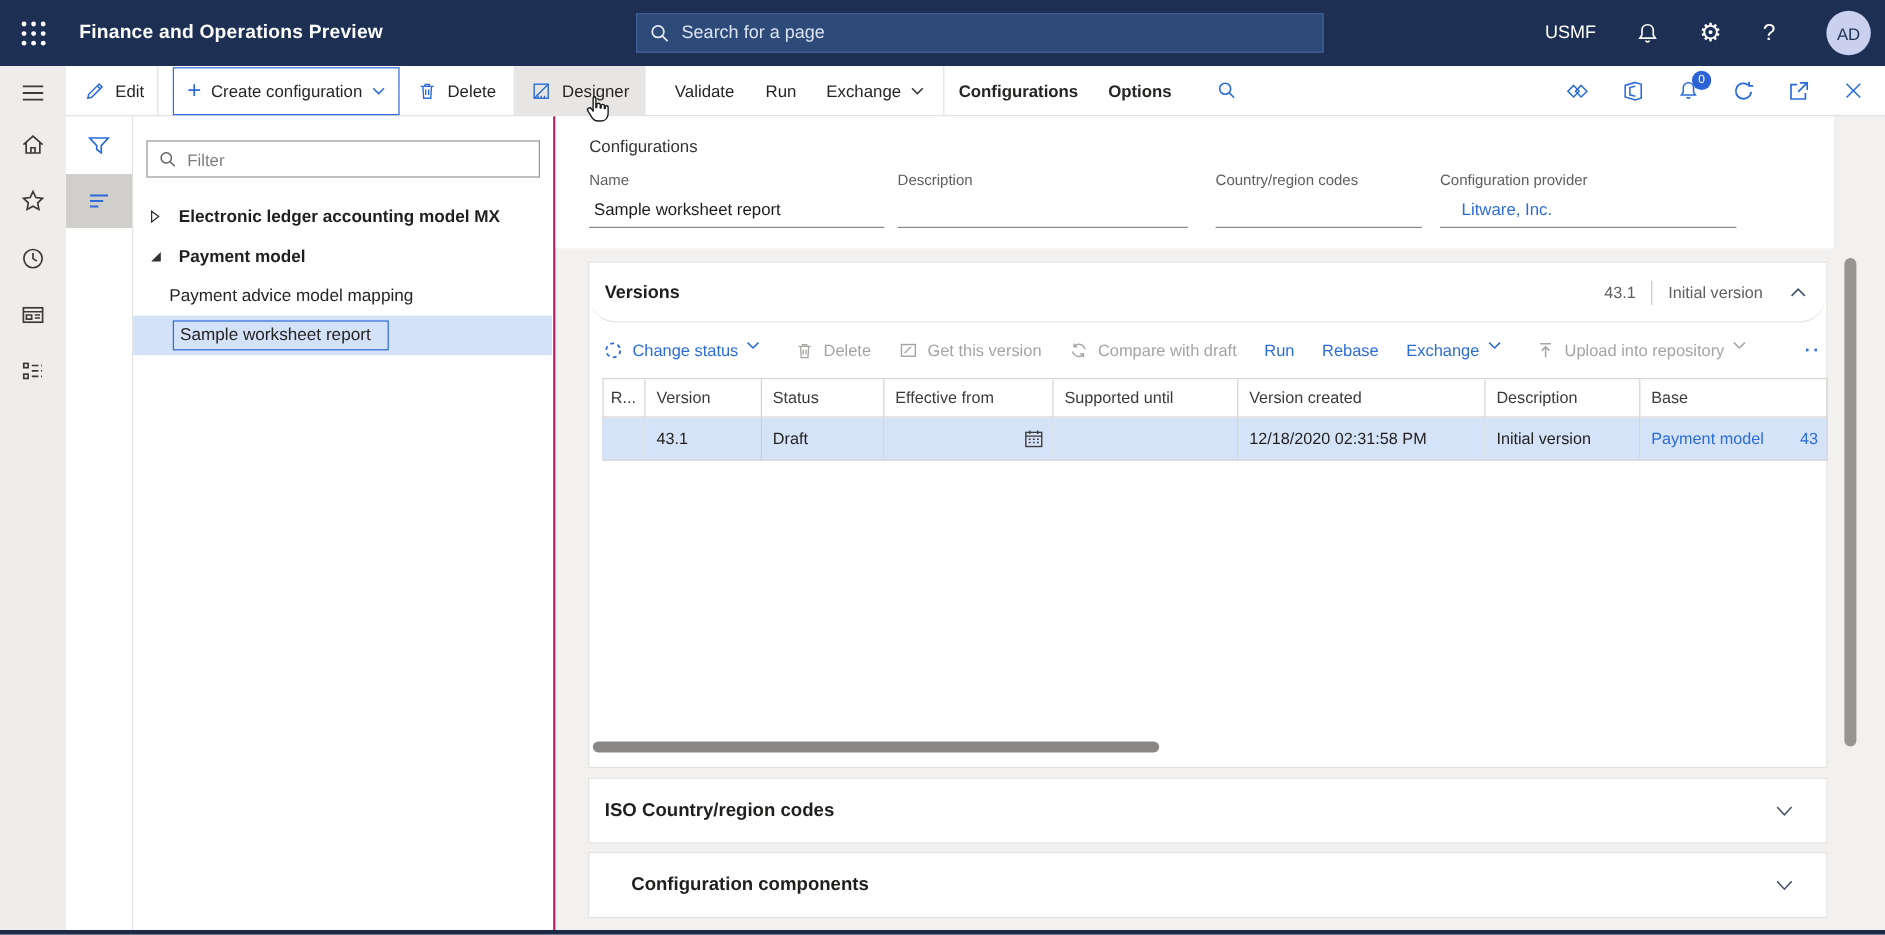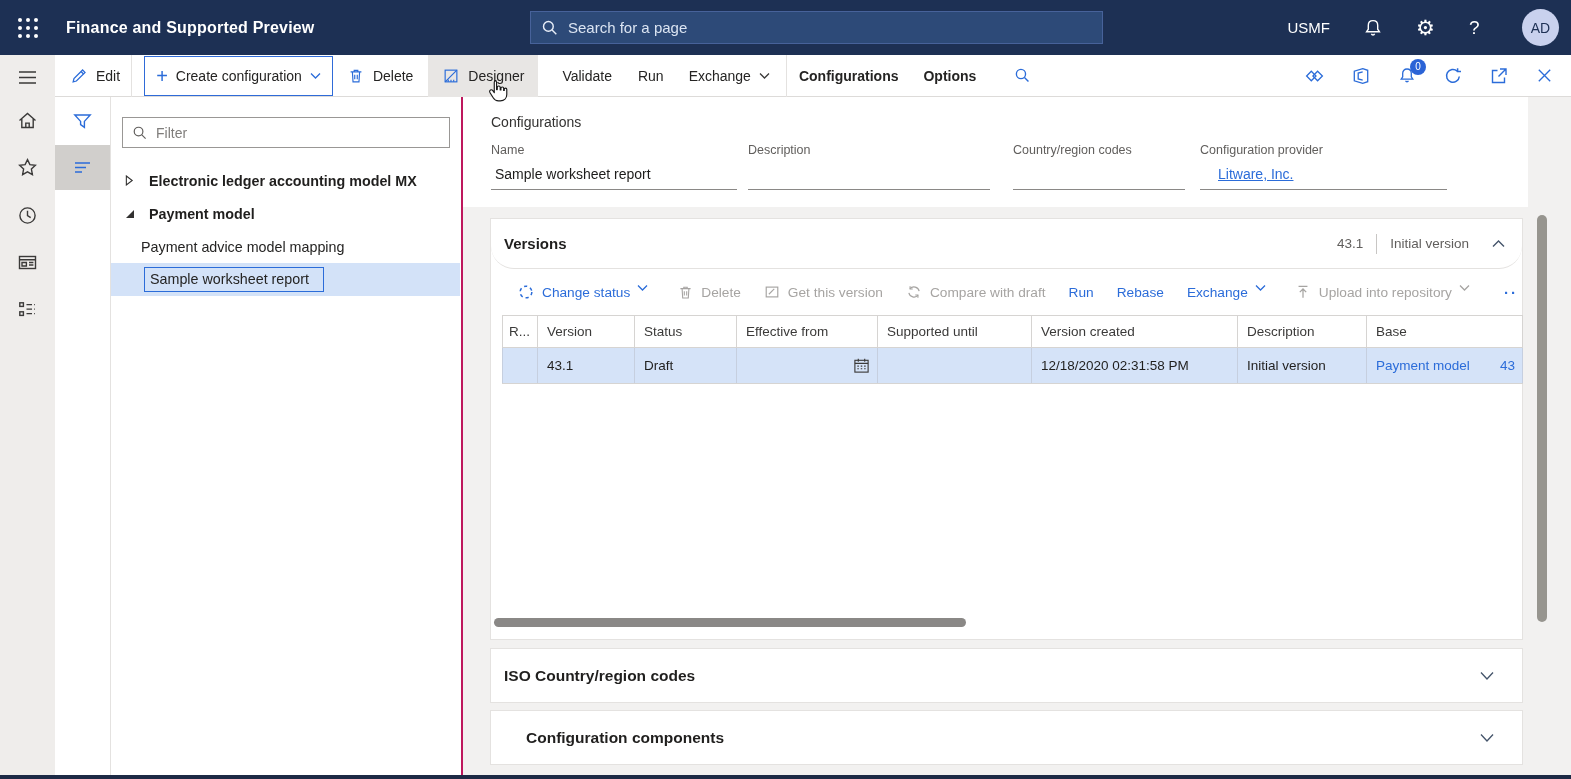--- a/index.html
+++ b/index.html
@@ -62,29 +62,29 @@
   .splitgrip i{display:block;width:3px;height:17px;}
   .splitgrip .g1{background:#5b2d90;}
   .splitgrip .g2{background:#58aede;}
   
   .main{position:absolute;left:463px;top:97px;right:0;bottom:4px;background:#f2f1f0;}
   .headsec{position:absolute;left:0;top:0;right:43px;height:110px;background:#fff;}
   .page-title{position:absolute;left:28px;top:17px;font-size:14px;color:#333231;}
   .fld{position:absolute;top:46px;}
   .fld .flabel{font-size:12.5px;color:#605e5c;}
   .fld .fval{margin-top:9px;height:24px;font-size:14px;color:#1d1c1b;border-bottom:1px solid #8a8886;padding-left:4px;}
-  .fld .fval.link{color:#2b6cd9;padding-left:18px;text-decoration:underline;}
+  .fld .fval.link{color:#2b6cd9;padding-left:18px;}
   .card{position:absolute;left:27px;width:1033px;background:#fff;border:1px solid #e4e2e0;}
   .vcard{top:121px;height:422px;}
   .vhead{height:50px;display:flex;align-items:center;justify-content:space-between;padding:0 17px 0 13px;border-bottom:1px solid #e4e2e0;border-radius:23px;}
   .vtitle{font-size:15px;font-weight:bold;color:#201f1e;}
   .vmeta{display:flex;align-items:center;gap:13px;color:#605e5c;font-size:13.5px;}
   .vmeta .mdiv{width:1px;height:20px;background:#c8c6c4;}
   .vmeta .icon{color:#44546a;margin-left:10px;width:13px;height:9px;}
-  .vtools{height:46px;display:flex;align-items:center;padding-left:27px;font-size:13.7px;overflow:hidden;position:relative;}
+  .vtools{height:46px;display:flex;align-items:center;padding-left:12px;font-size:13.7px;overflow:hidden;position:relative;}
   .vt{display:flex;align-items:center;gap:7px;margin-right:23px;white-space:nowrap;}
   .vt .icon{width:17px;height:17px;}
   .vt.blue{color:#2b6cd9;}
   .vt.disabled{color:#a6a4a2;}
   .vt-more{position:absolute;right:4px;color:#2b6cd9;font-size:15px;font-weight:bold;letter-spacing:2px;}
   table.vt-table{border-collapse:collapse;margin-left:11px;width:1021px;table-layout:fixed;}
   .vt-table th{height:32px;border:1px solid #d6d4d2;font-weight:normal;font-size:13.5px;color:#3b3a39;text-align:left;padding-left:9px;overflow:hidden;white-space:nowrap;}
   .vt-table td{height:36px;background:#d5e3f8;border:1px solid #c6cfdf;border-bottom-color:#d6d4d2;font-size:13.5px;color:#201f1e;padding-left:9px;overflow:hidden;white-space:nowrap;}
   .cellflex{display:flex;align-items:center;justify-content:space-between;padding-right:7px;}
   .cal{color:#3b3a39;width:17px;height:17px;}
@@ -109,21 +109,21 @@
         <circle cx="13" cy="5" r="2"></circle>
         <circle cx="21" cy="5" r="2"></circle>
       <circle cx="5" cy="13" r="2"></circle>
         <circle cx="13" cy="13" r="2"></circle>
         <circle cx="21" cy="13" r="2"></circle>
       <circle cx="5" cy="21" r="2"></circle>
         <circle cx="13" cy="21" r="2"></circle>
         <circle cx="21" cy="21" r="2"></circle>
     </svg>
   </span>
-  <span class="tb-title">Finance and Supported Preview</span>
+  <span class="tb-title">Finance and Operations Preview</span>
   <div class="tb-search">
     <span class="icon">
       <svg viewBox="0 0 20 20" width="18" height="18" fill="none" stroke="#e7edf8" stroke-width="1.6">
         <circle cx="8.2" cy="8.2" r="5.4"></circle>
           <path d="M12.3 12.3 L17 17"></path>
       </svg>
     </span>
     <input type="text" placeholder="Search for a page" style="">
   </div>
   <div class="tb-right">

